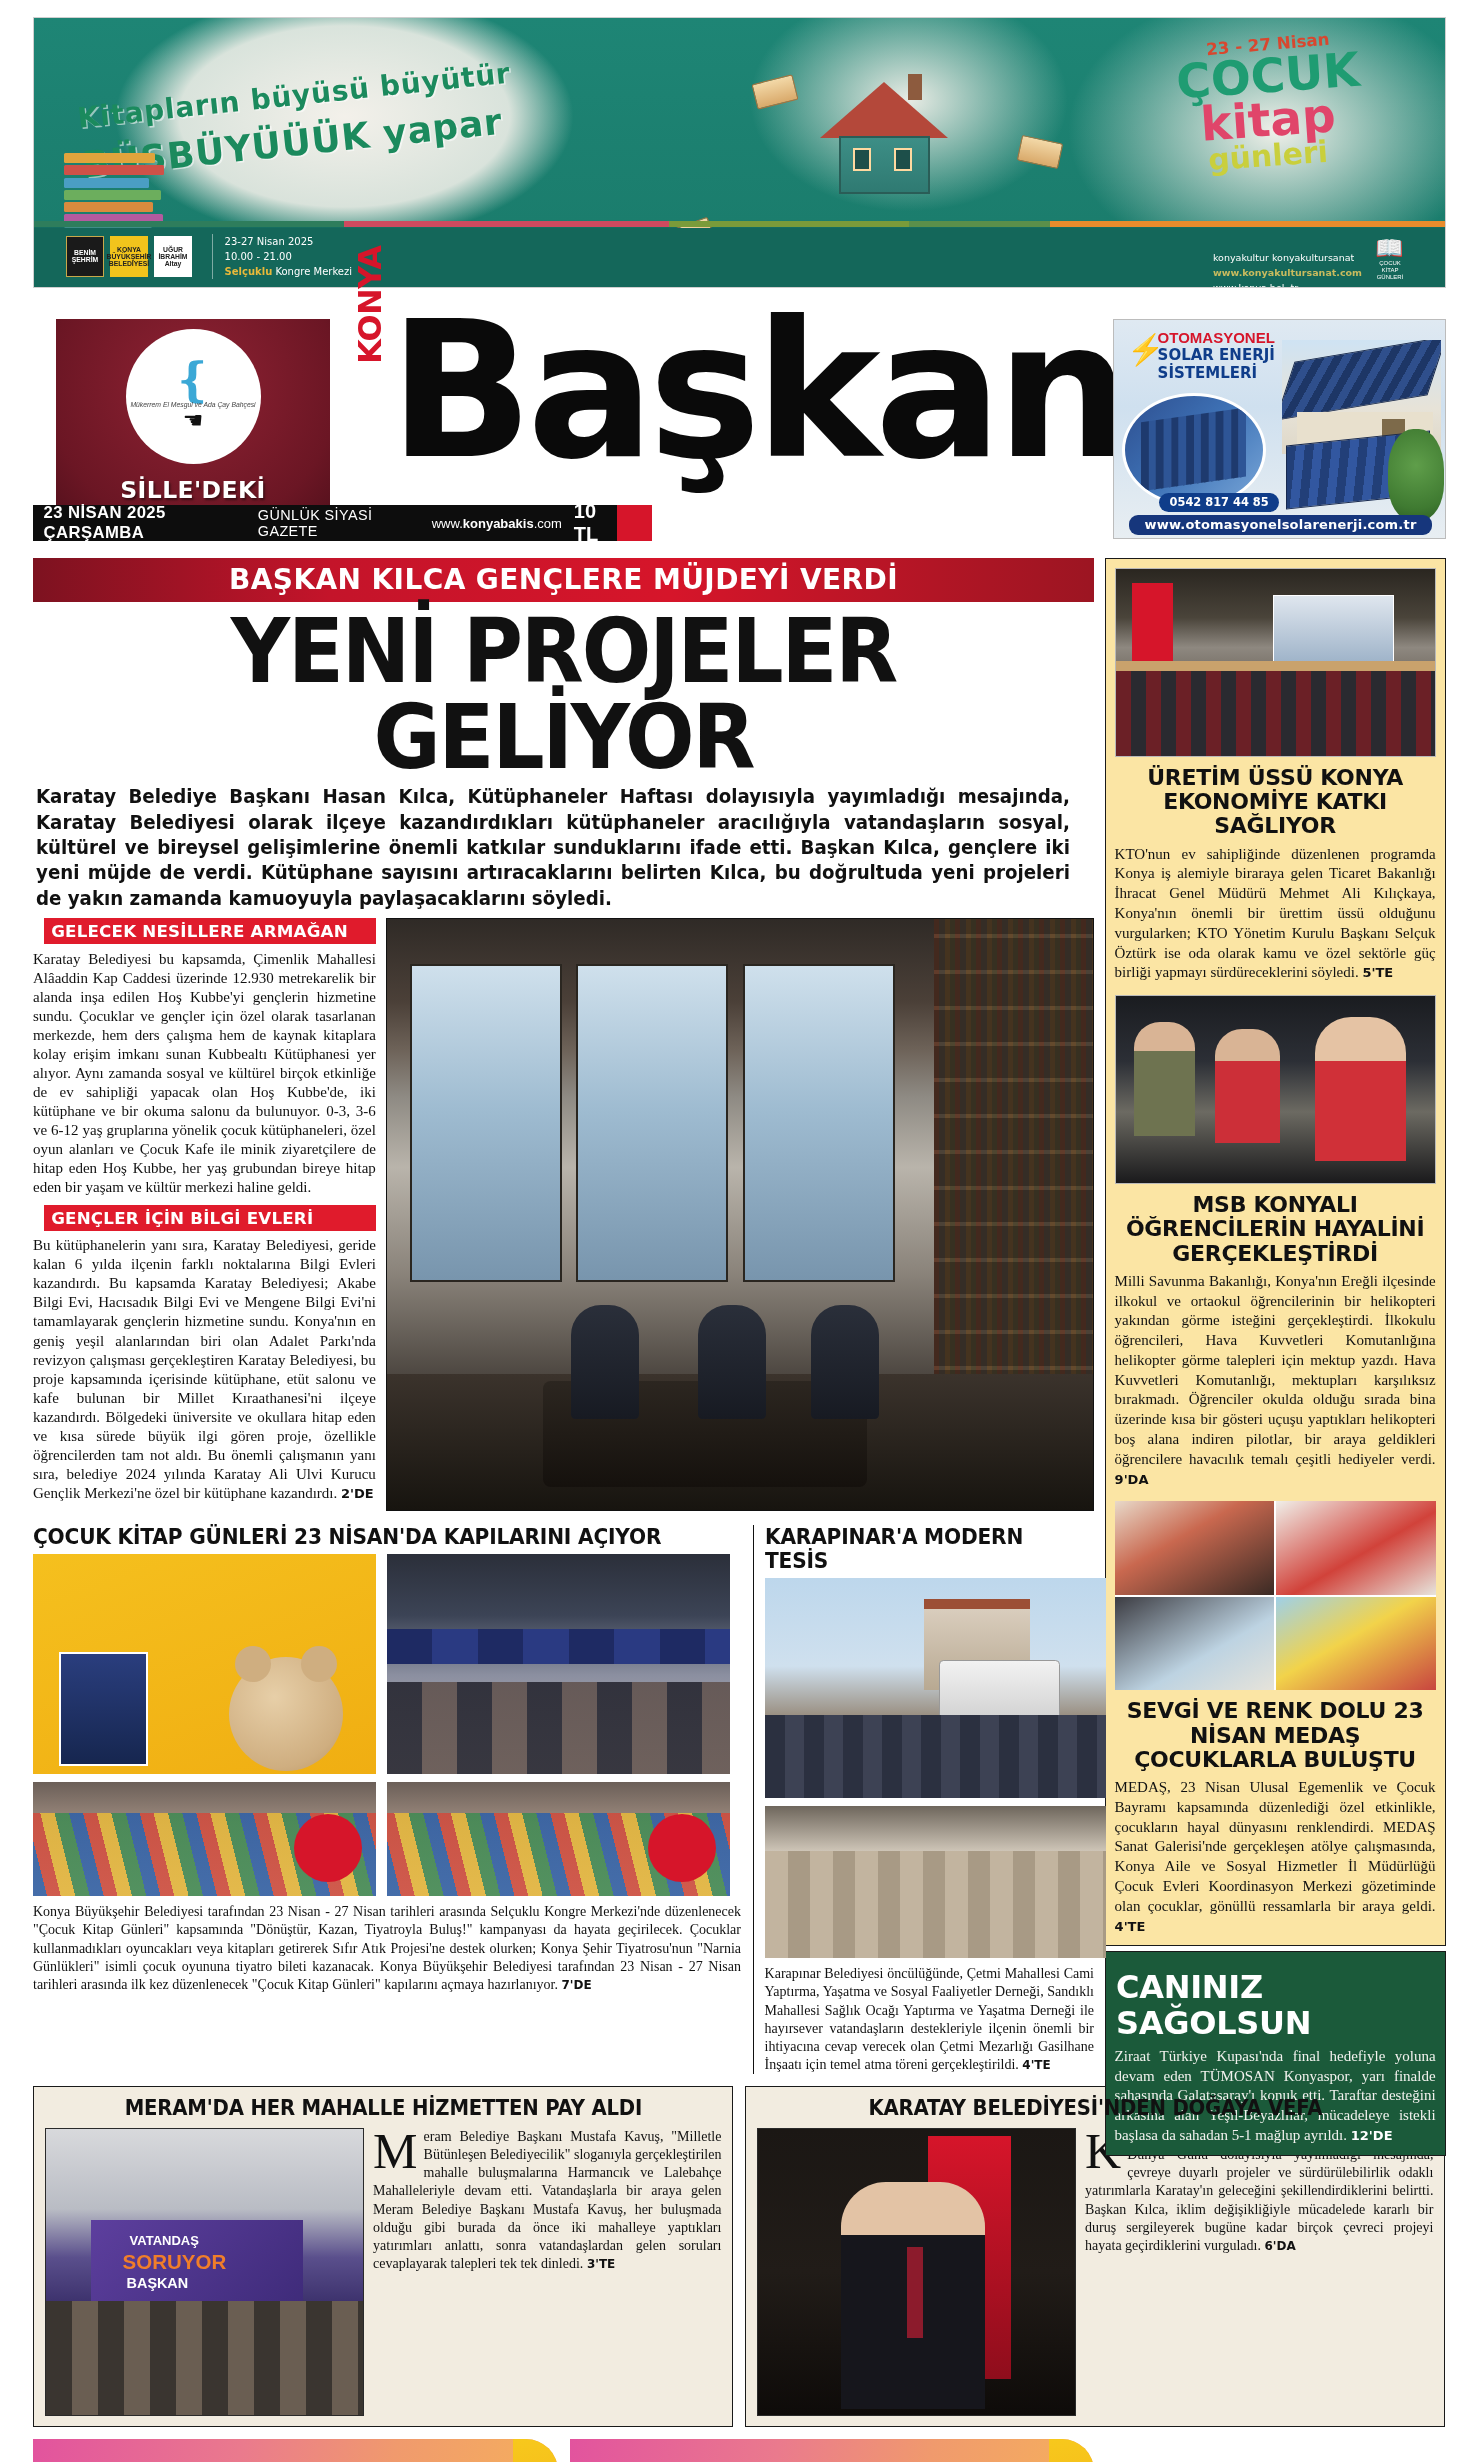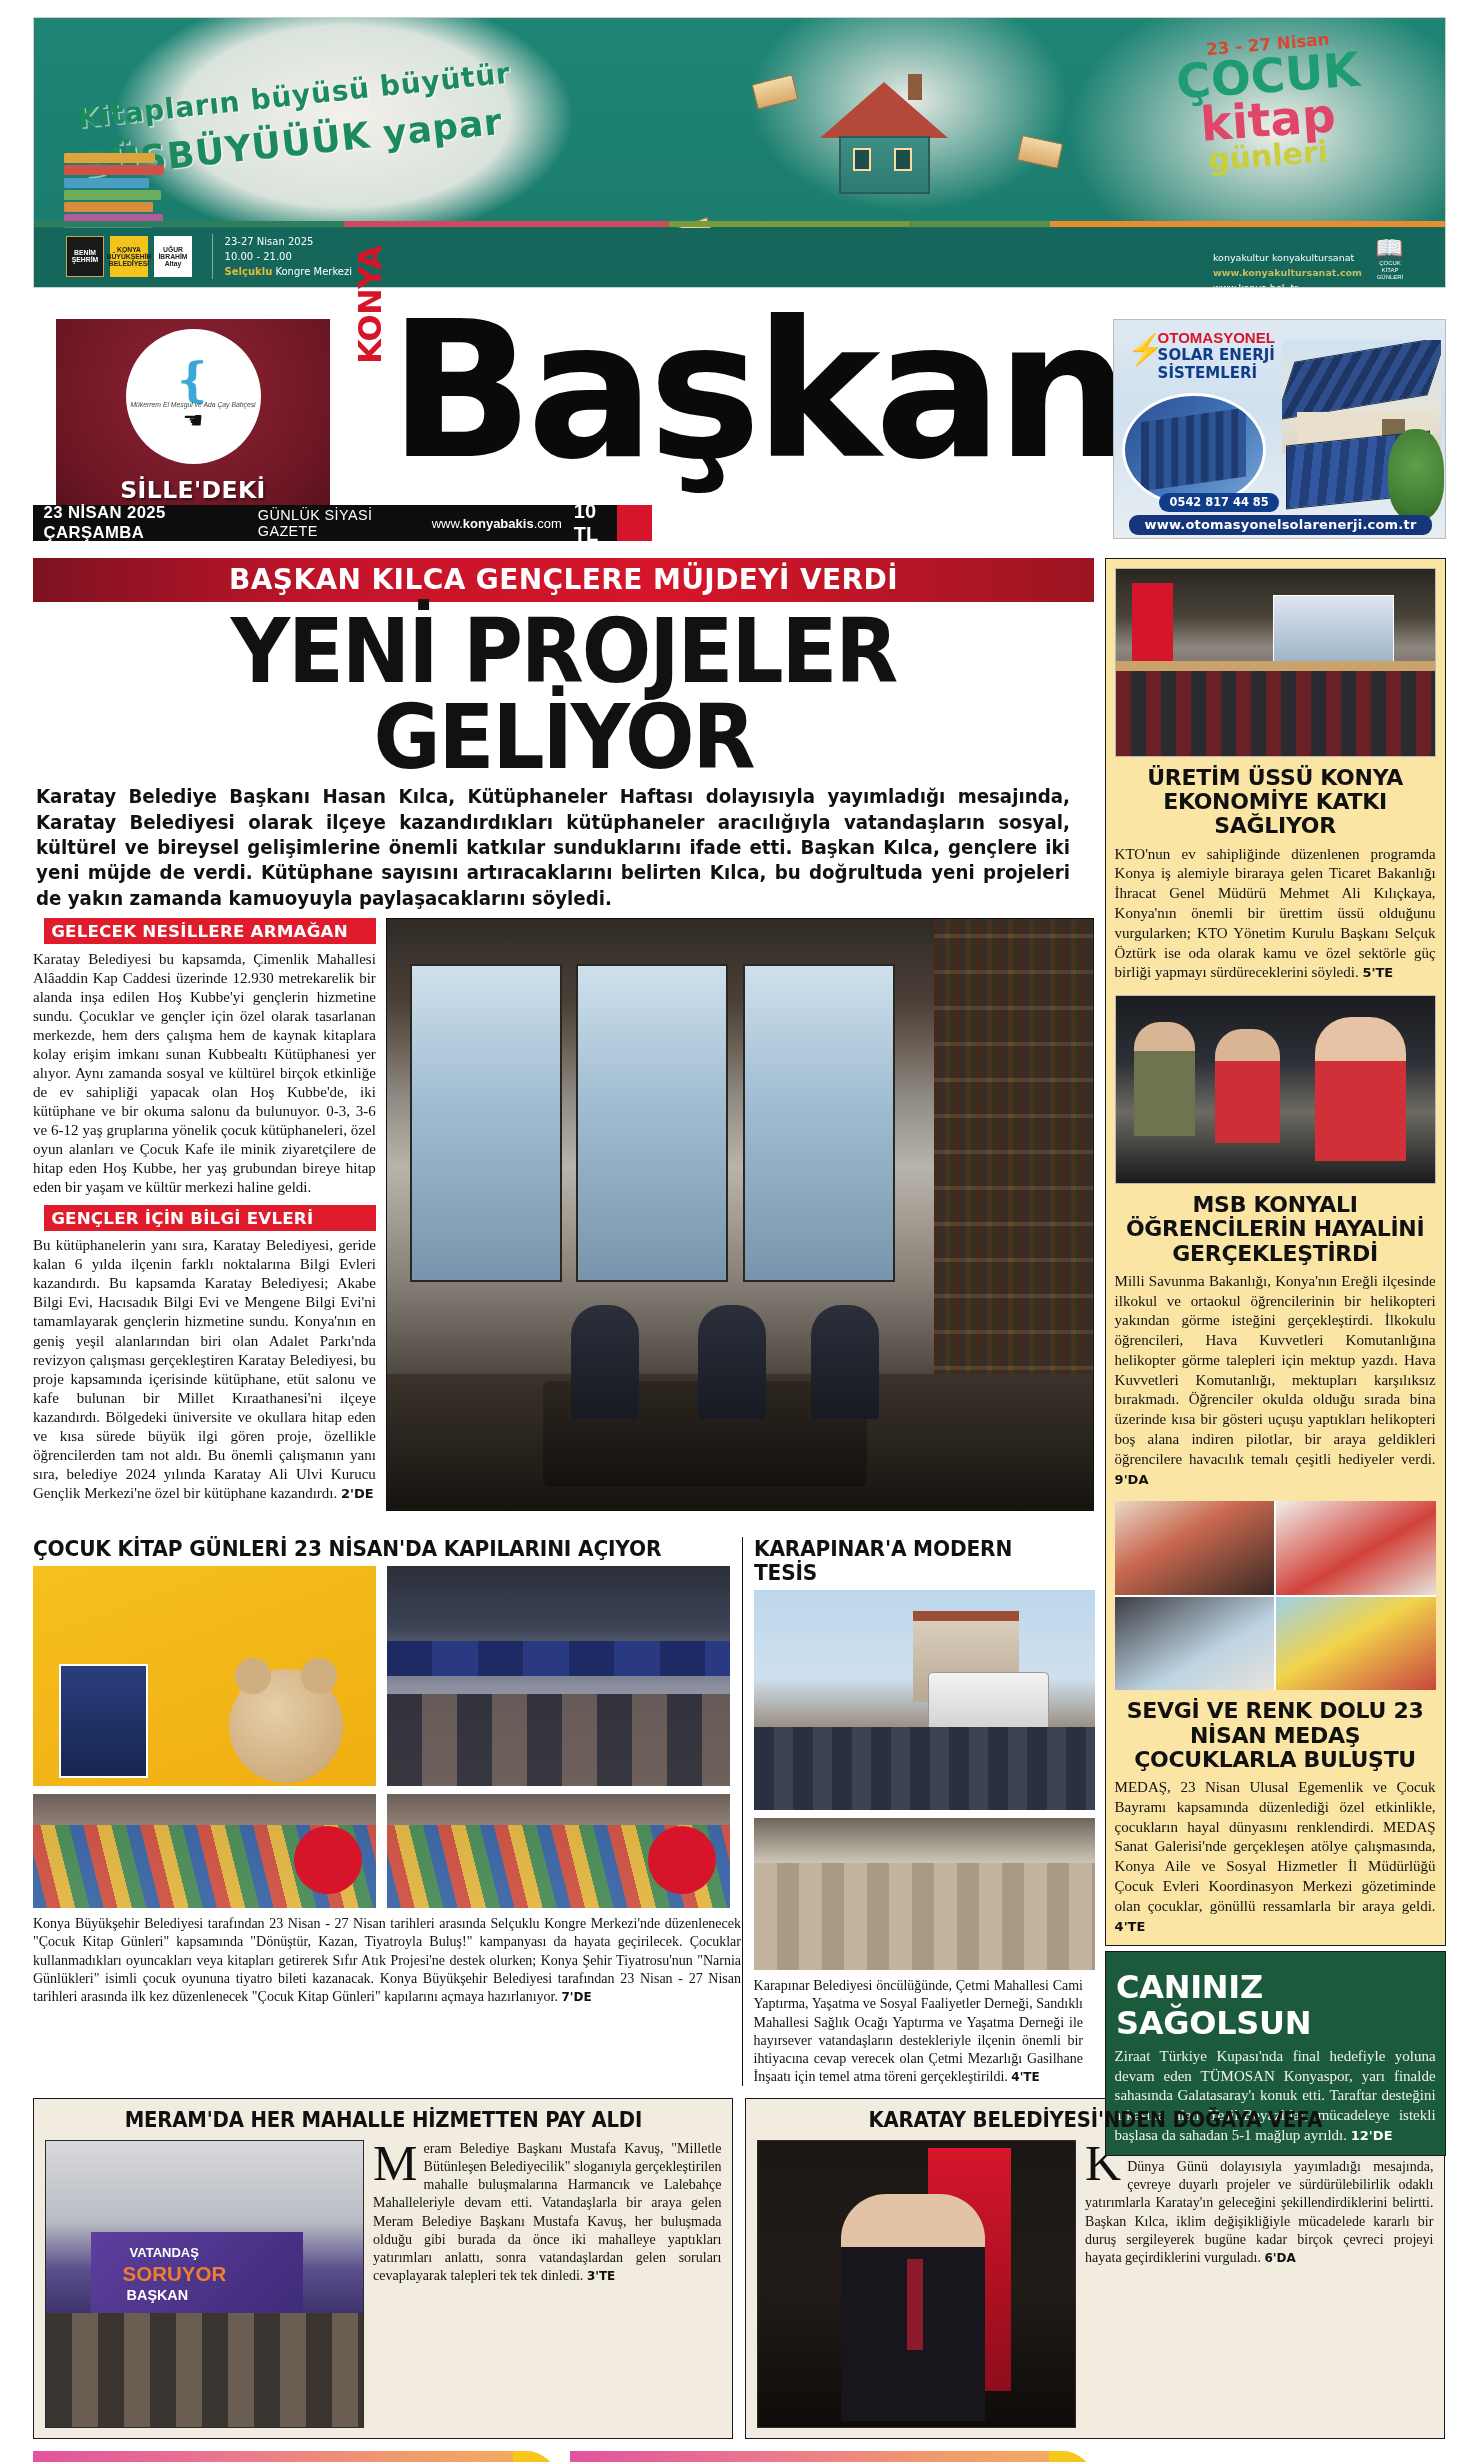--- a/index.html
+++ b/index.html
@@ -259,21 +259,21 @@
     margin:0 0 5.3px 10.6px;
   }
   .body-text {
     font-family:"Liberation Serif", serif; font-size:15px; line-height:1.27;
     text-align:justify; color:#111; hyphens:auto;
   }
   .body-text b { font-family:"DejaVu Sans",sans-serif; font-weight:bold; font-size:13px;}
   .spacer8 { height:7.6px; }
 
   
-  .mid-row { display:flex; gap:1px; margin-top:26px; }
+  .mid-row { display:flex; gap:12px; margin-top:14px; }
   .mid-left { width:708px; }
   .mid-right { width:341px; border-left:1.5px solid #111; padding-left:10.6px; }
   .mid-title {
     font-family:"DejaVu Sans", sans-serif; font-weight:bold; font-size:21px;
     color:#111; letter-spacing:-0.2px; padding-bottom:4.5px; transform:scaleX(.96); transform-origin:left;
   }
   .mid-pics { display:flex; gap:10.6px; }
   .poster {
     width:343px; height:220px; position:relative; overflow:hidden;
     background:linear-gradient(160deg,#f5c01e 0%, #f0ae12 100%);

